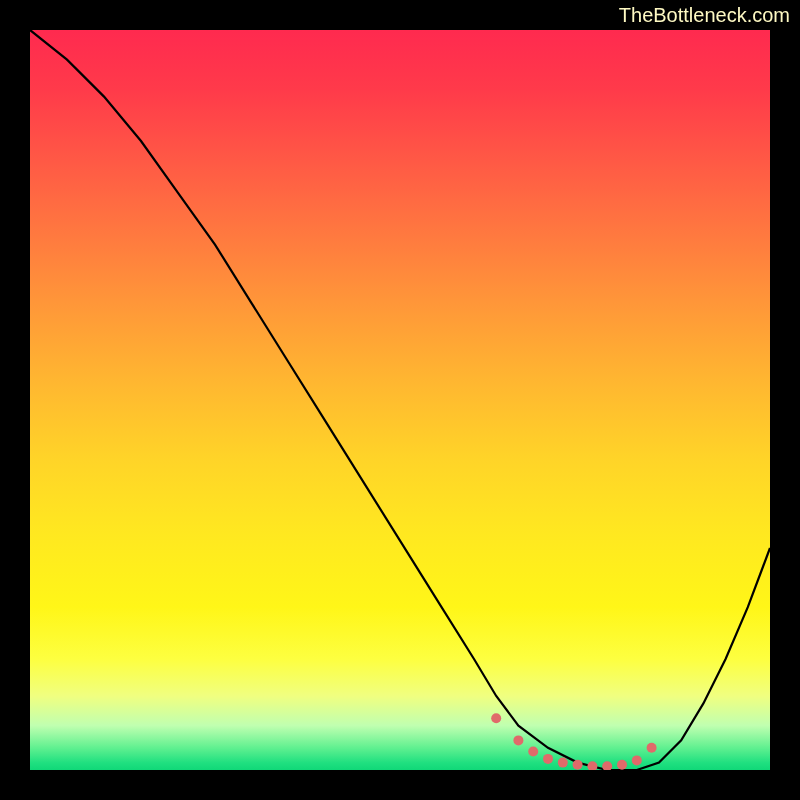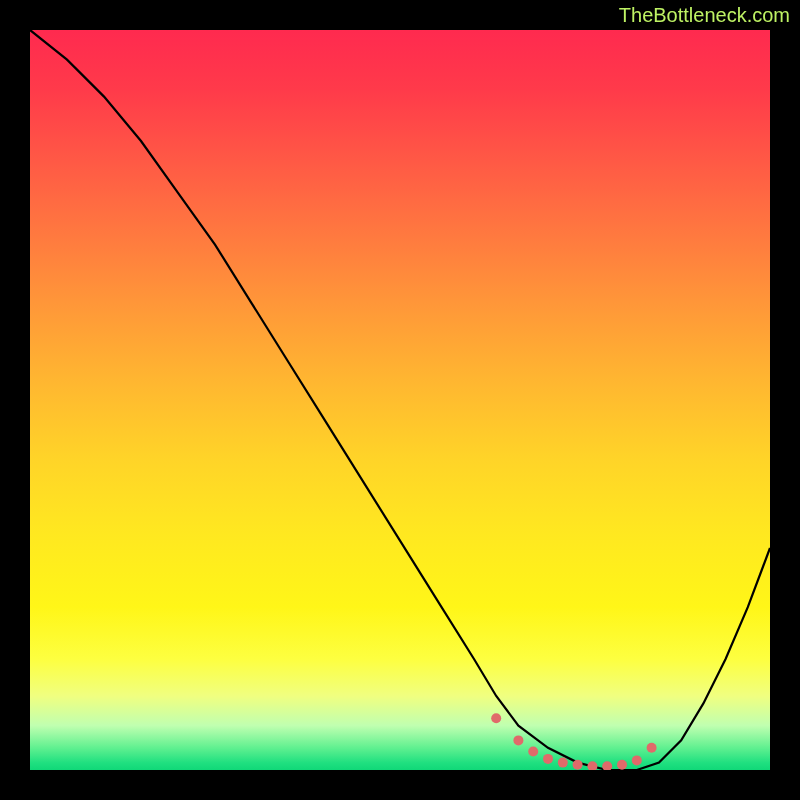--- a/index.html
+++ b/index.html
@@ -7,21 +7,21 @@
     width: 800px;
     height: 800px;
     background: #000;
     position: relative;
     font-family: Arial, sans-serif;
   }
   .watermark {
     position: absolute;
     top: 4px;
     right: 10px;
-    color: #bef264;
+    color: #fef9c3;
     font-size: 20px;
     font-weight: 500;
     z-index: 10;
   }
   .plot-area {
     position: absolute;
     left: 30px;
     top: 30px;
     width: 740px;
     height: 740px;

